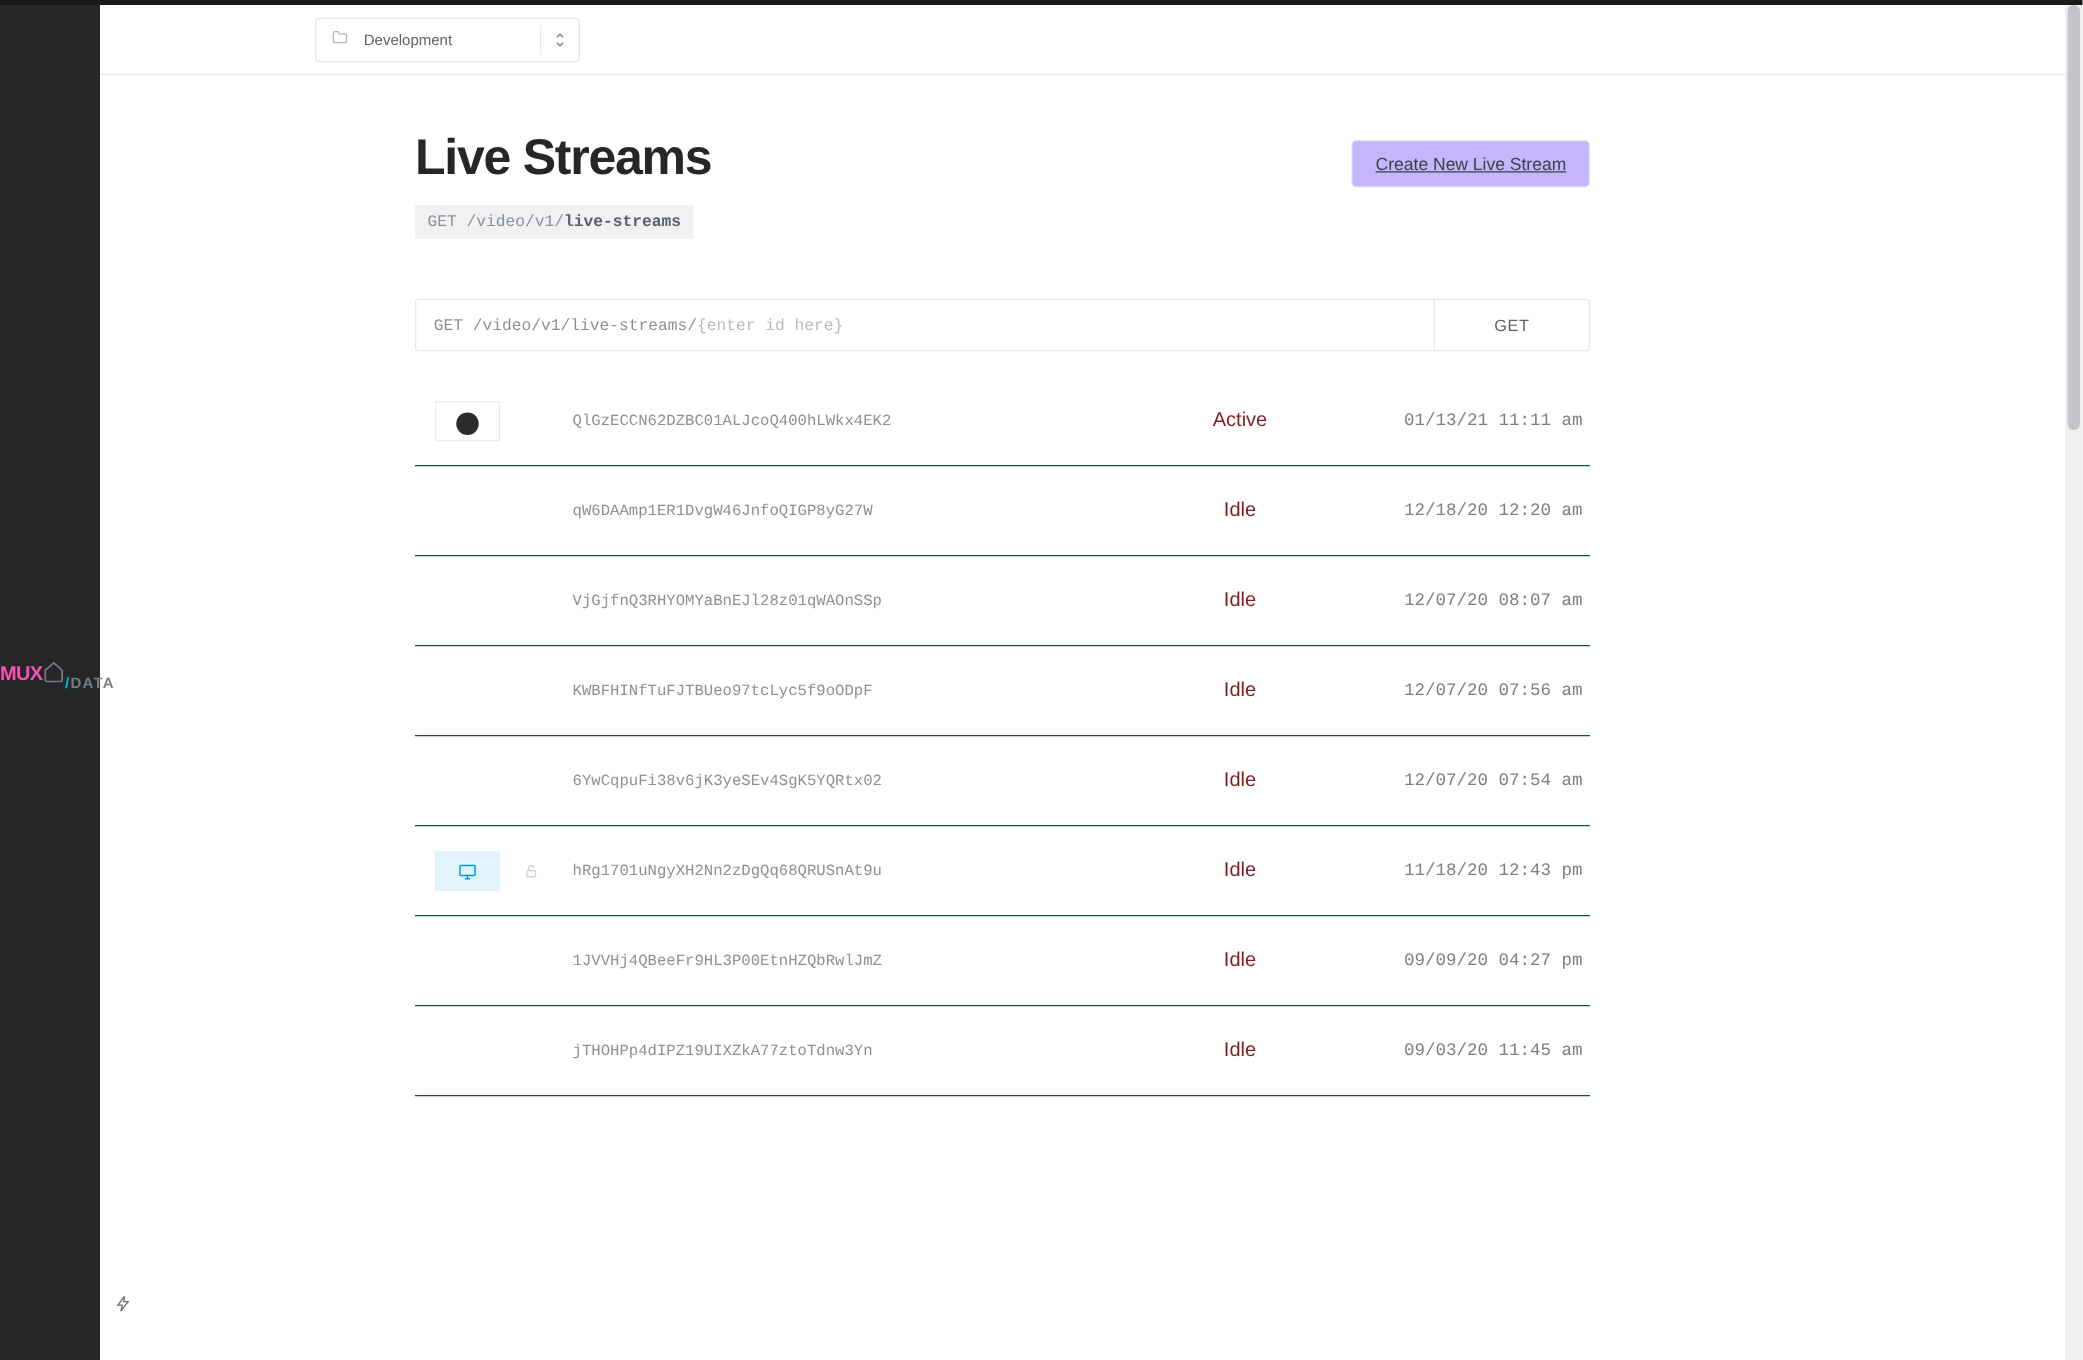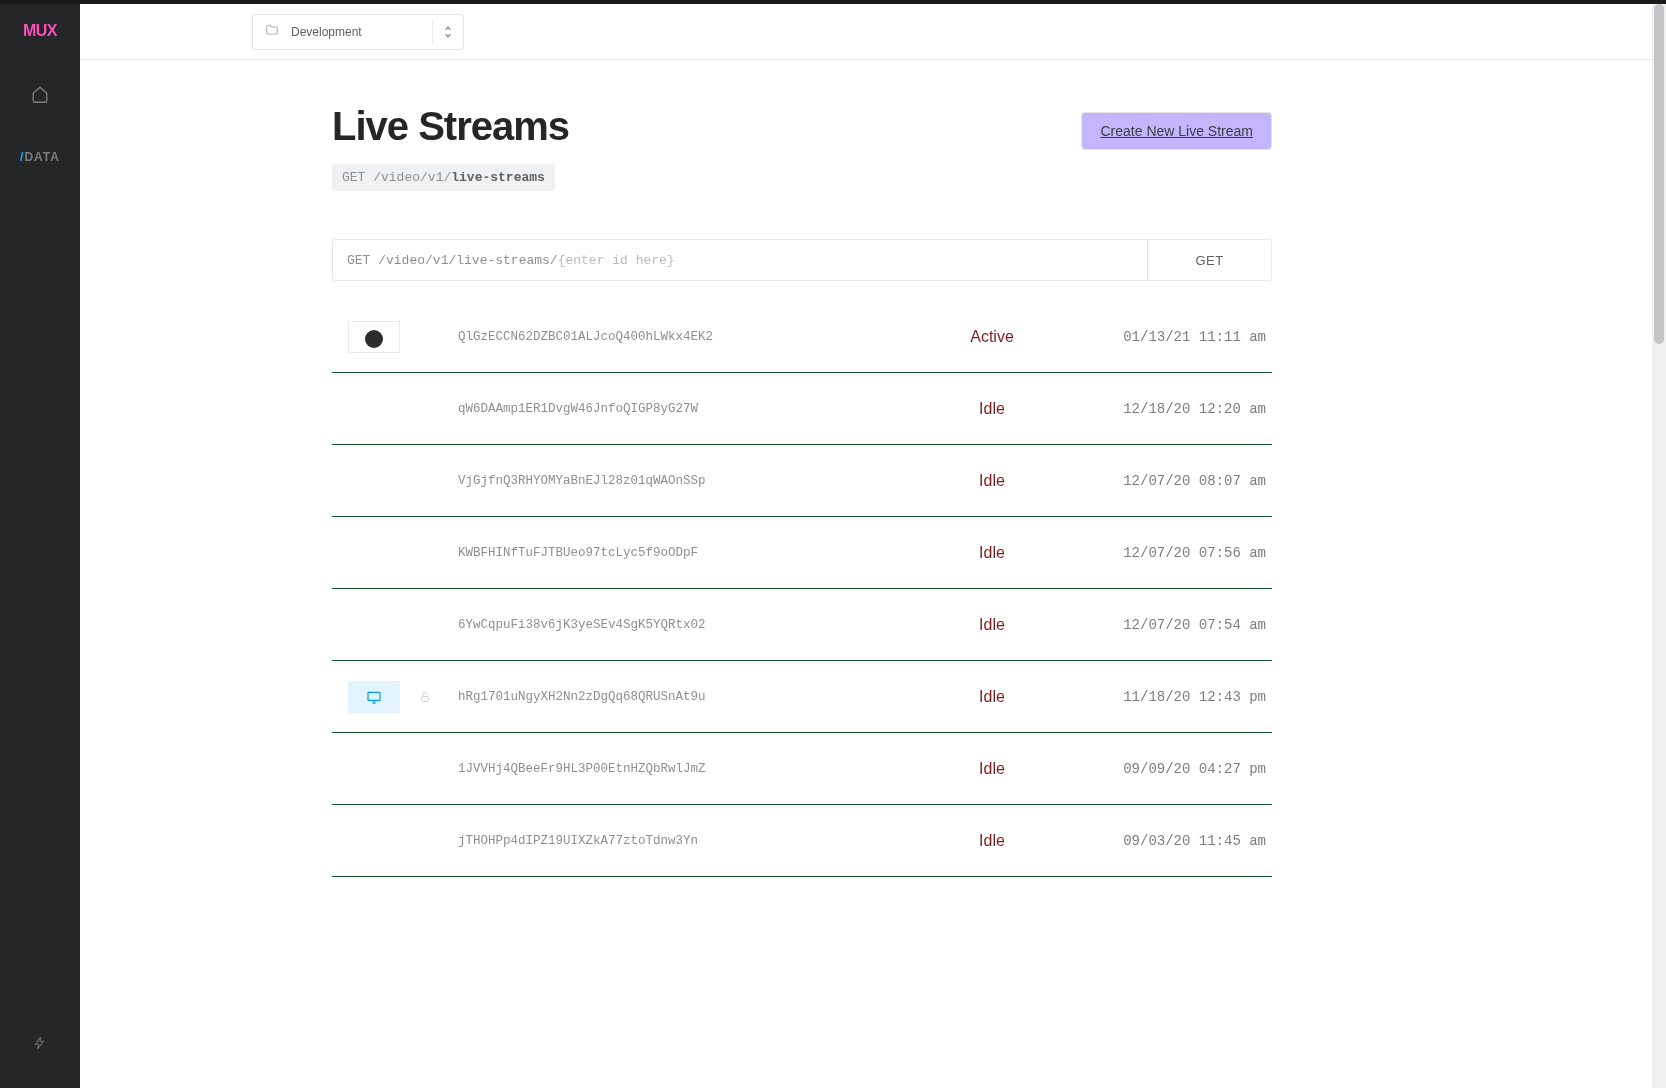--- a/index.html
+++ b/index.html
@@ -24,21 +24,21 @@
   left: 0;
   right: 0;
   height: 4px;
   background: #1a1a1a;
   z-index: 10;
 }
 .sidebar {
   width: 80px;
   background: #242628;
   display: flex;
-  flex-direction: column;
+  flex-direction: row;
   align-items: center;
   padding-top: 4px;
 }
 .logo {
   margin-top: 18px;
   margin-bottom: 30px;
   font-weight: 800;
   font-size: 16px;
   letter-spacing: -0.5px;
   color: #fa50b5;

